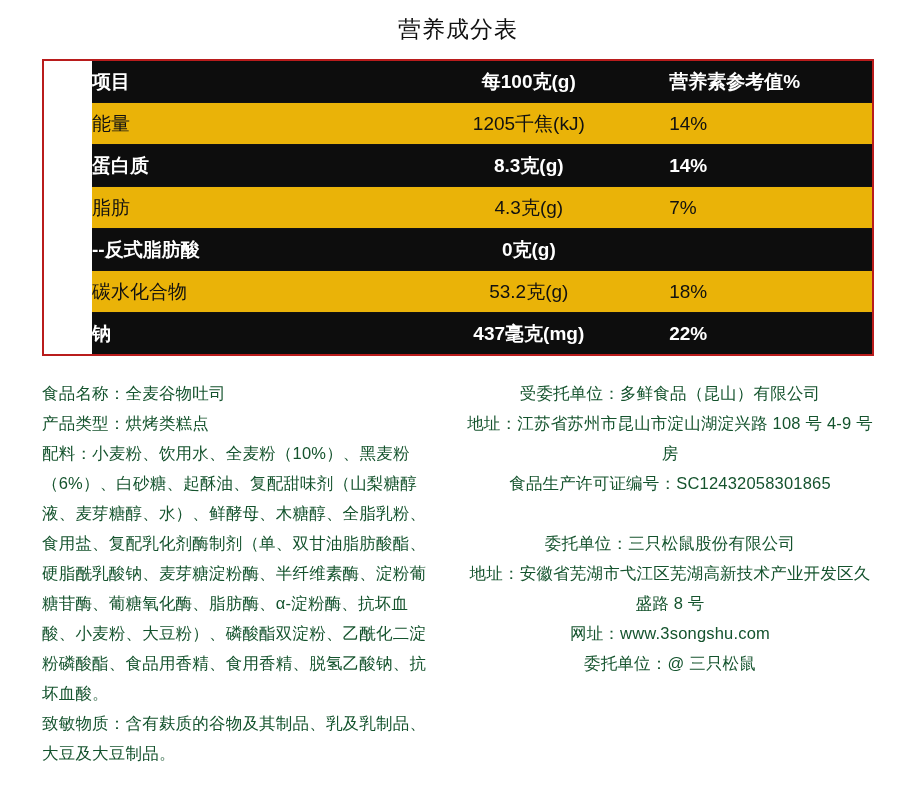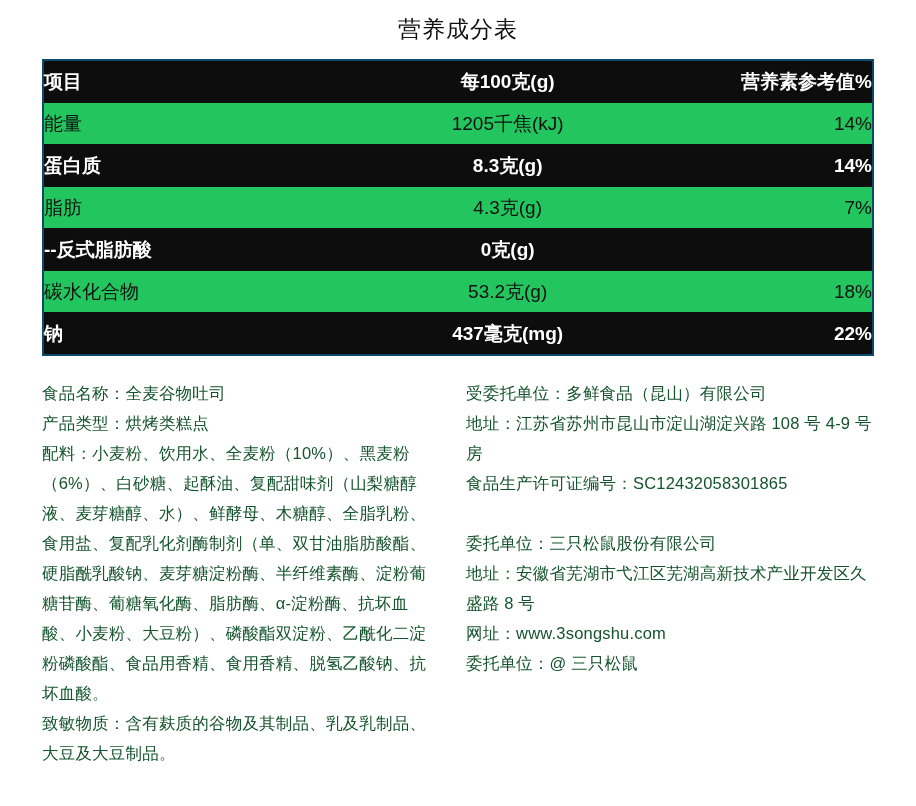--- a/index.html
+++ b/index.html
@@ -25,63 +25,64 @@
     text-align: center;
     font-size: 23px;
     font-weight: normal;
     letter-spacing: 1px;
     padding-top: 14px;
     color: #111;
   }
   
   .nutrition-wrap {
     margin: 14px 42px 0 42px;
-    border: 2px solid #0c4a6e;
+    border: 2px solid #b91c1c;
     background: #fff;
+    padding-left: 48px;
   }
   table.nutrition {
     width: 100%;
     border-collapse: collapse;
     table-layout: fixed;
   }
   table.nutrition td {
     height: 41px;
     font-size: 19px;
     vertical-align: middle;
     padding: 0;
   }
   .col-item   { width: 38%; padding-left: 14px; text-align: left; }
   .col-value  { width: 36%; text-align: center; }
-  .col-nrv    { width: 26%; text-align: right; padding-right: 22px; }
+  .col-nrv    { width: 26%; text-align: left; padding-right: 22px; }
   tr.dark td {
     background: #0d0d0d;
     color: #ffffff;
     font-weight: bold;
   }
   tr.light td {
-    background: #22c55e;
+    background: #eab308;
     color: #111;
     border-top: 1.5px solid #111;
     border-bottom: 1.5px solid #111;
   }
   tr.light td.col-item { font-weight: normal; }
   tr.header td { font-weight: bold; }
   
   .info {
     position: relative;
     margin: 22px 42px 0 42px;
     display: flex;
     gap: 0px;
   }
   .col {
     width: 50%;
     box-sizing: border-box;
   }
   .col.left { padding-right: 28px; }
-  .col.right { padding-left: 8px; }
+  .col.right { padding-left: 8px; text-align: center; }
   .line {
     font-size: 16.5px;
     line-height: 30px;
     color: #14532d;
     letter-spacing: 0.2px;
   }
   .line .label { }
   .blank { height: 30px; }
   .bottom-fade {
     position: absolute;

